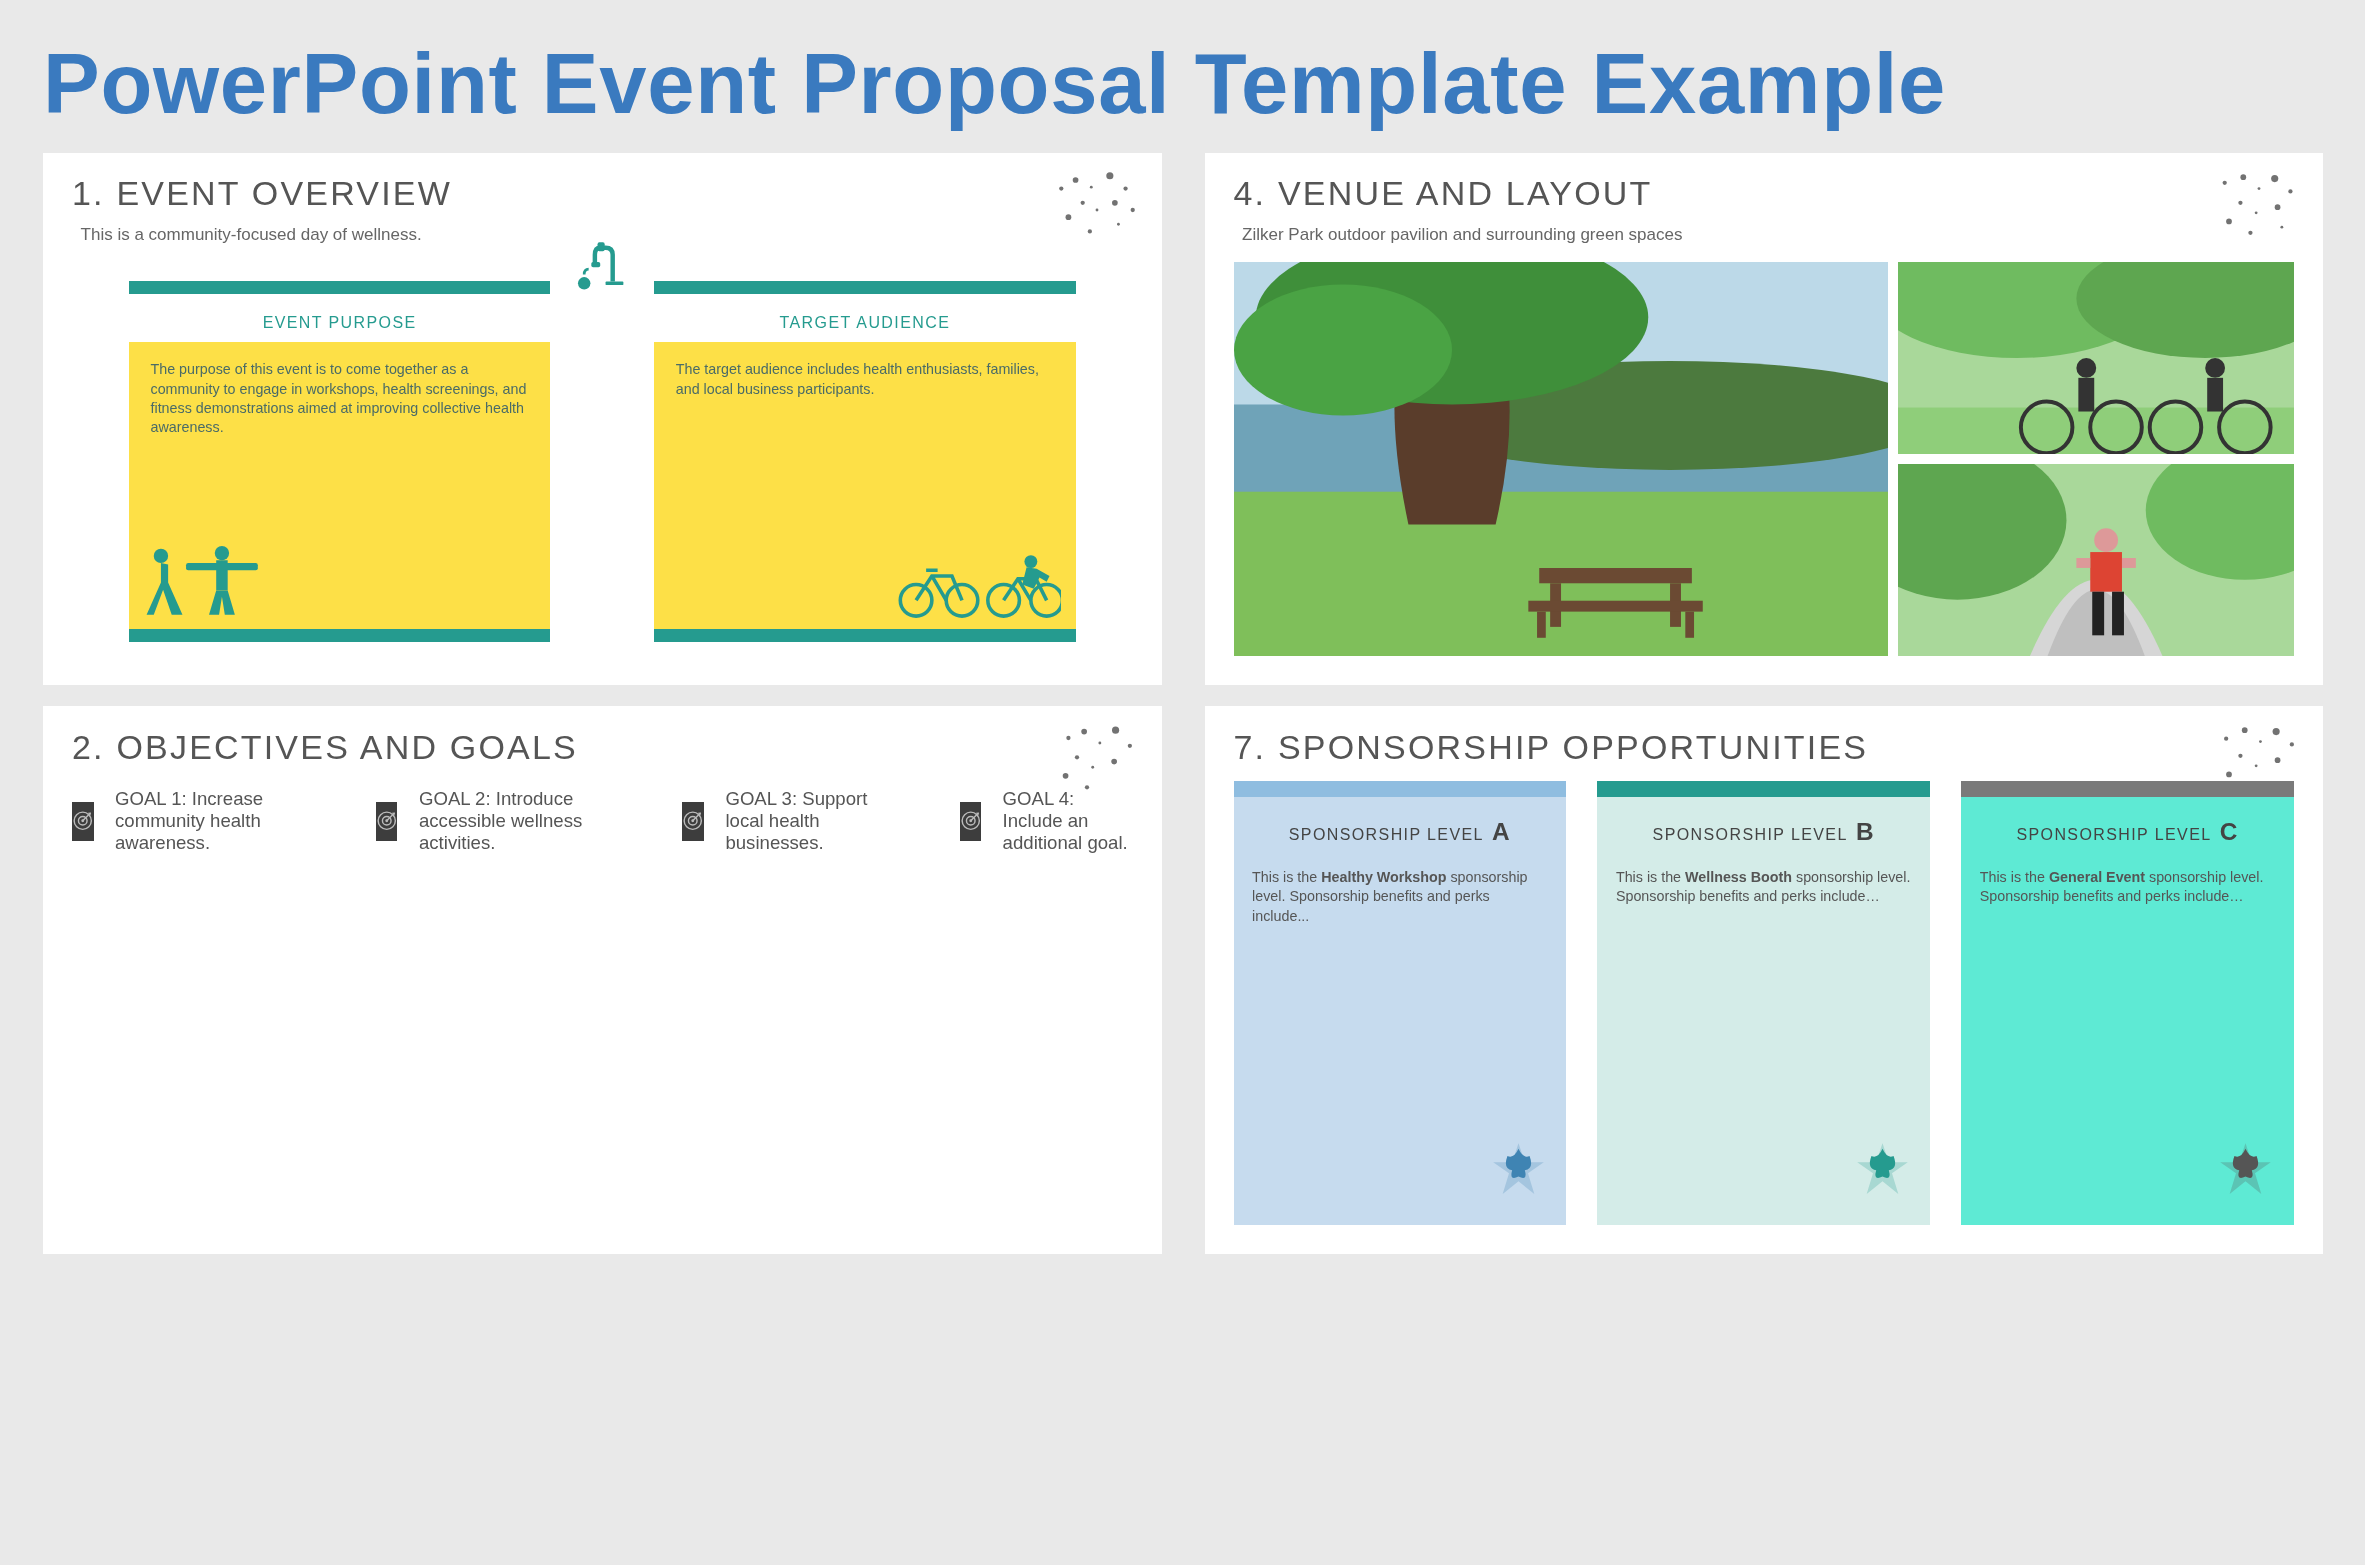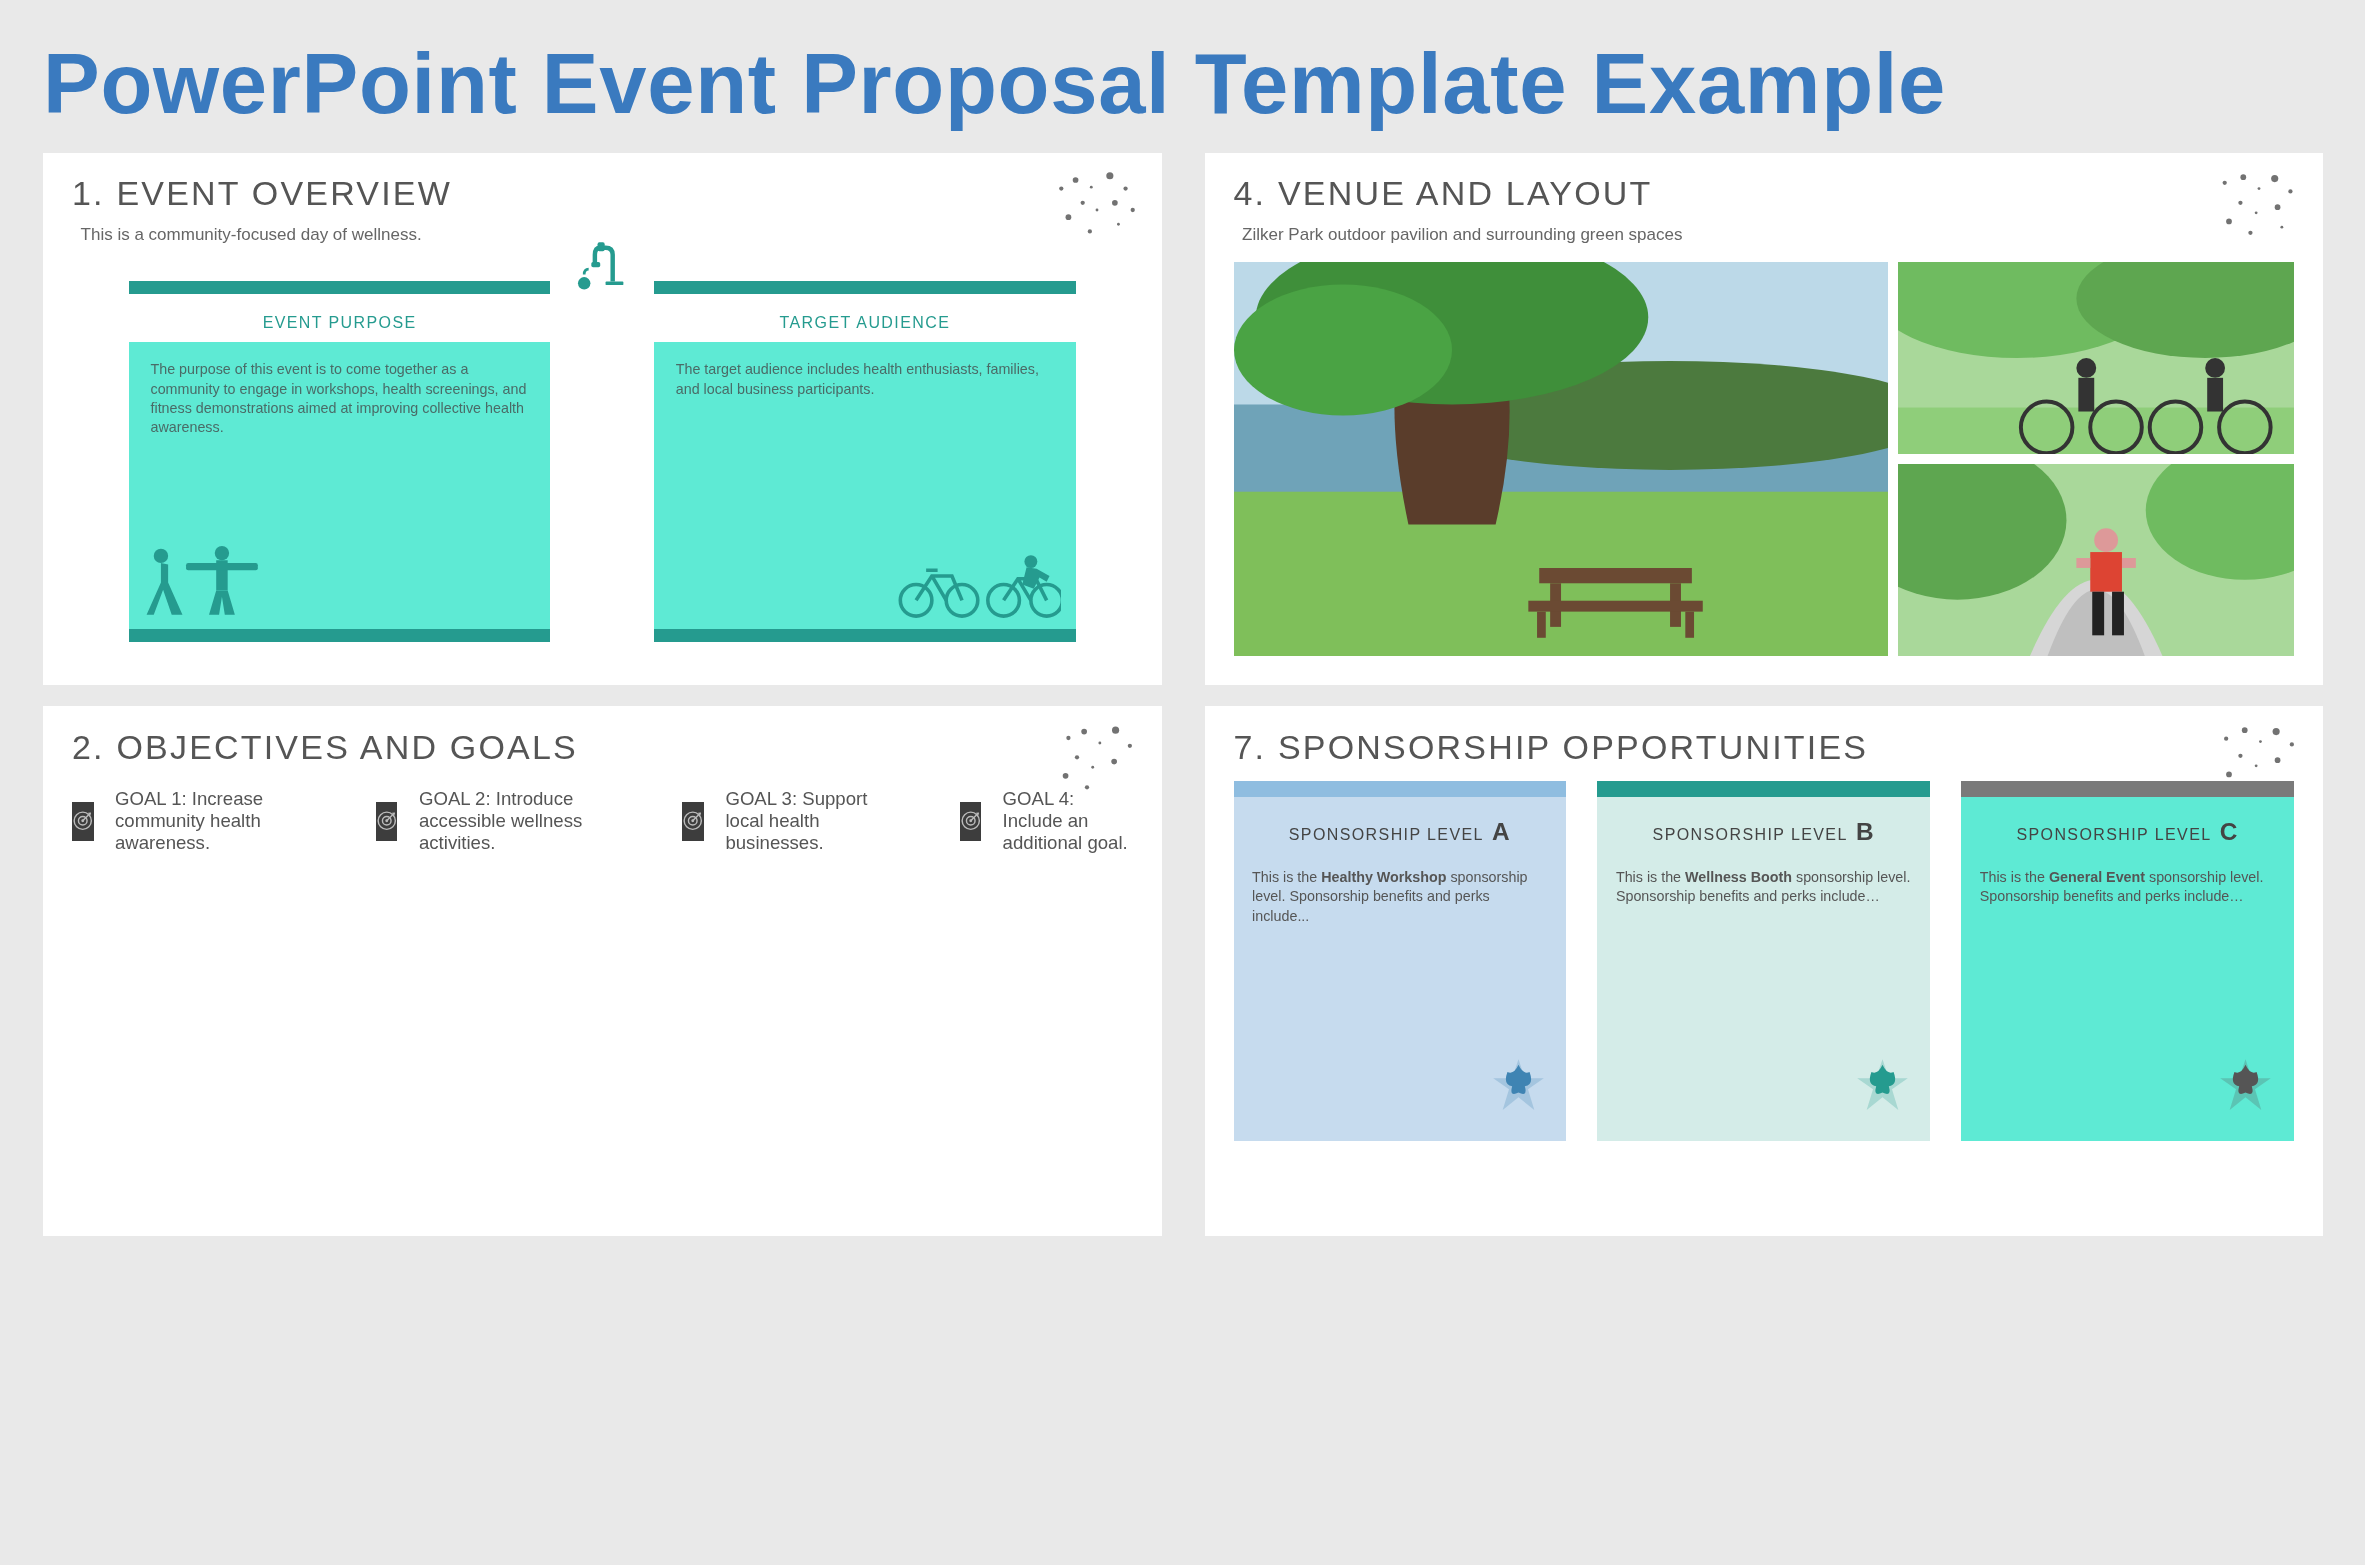--- a/index.html
+++ b/index.html
@@ -73,21 +73,21 @@
   }
   .ov-label {
     text-align: center;
     font-size: 16px;
     letter-spacing: 1.4px;
     color: #259b8f;
     font-weight: 500;
     margin: 20px 0 10px;
   }
   .ov-body {
-    background: #5eead4;
+    background: #fde047;
     min-height: 287px;
     padding: 18.6px 21.5px;
     font-size: 14.3px;
     line-height: 1.35;
     color: #4a6b67;
     font-weight: 300;
     position: relative;
   }
   .ov-bar-bottom {
     height: 13px;
@@ -152,21 +152,21 @@
     position: relative;
     overflow: hidden;
   }
   .vimg.big { grid-row: 1 / span 2; }
   .vimg svg { position: absolute; inset:0; width:100%; height:100%; }
   
   .sponsor-cols {
     display: flex;
     gap: 31px;
     margin-top: 14.3px;
-    height: 360px;
+    height: 444px;
   }
   .sp-col {
     flex: 1;
     display: flex;
     flex-direction: column;
     position: relative;
   }
   .sp-bar { height: 16px; }
   .sp-col.a .sp-bar { background: #8fbde0; }
   .sp-col.b .sp-bar { background: #259b8f; }

